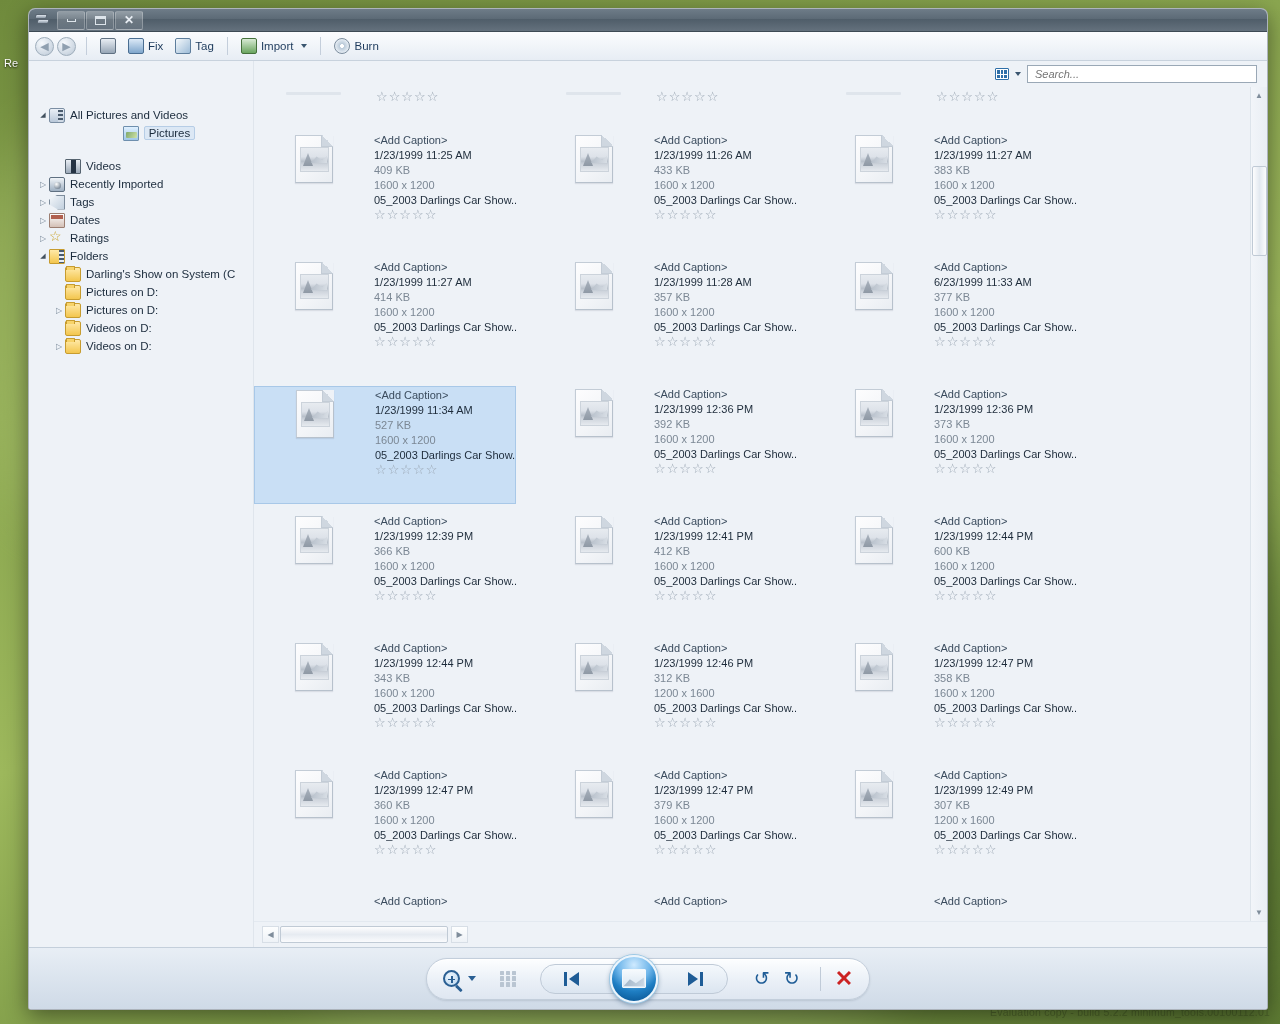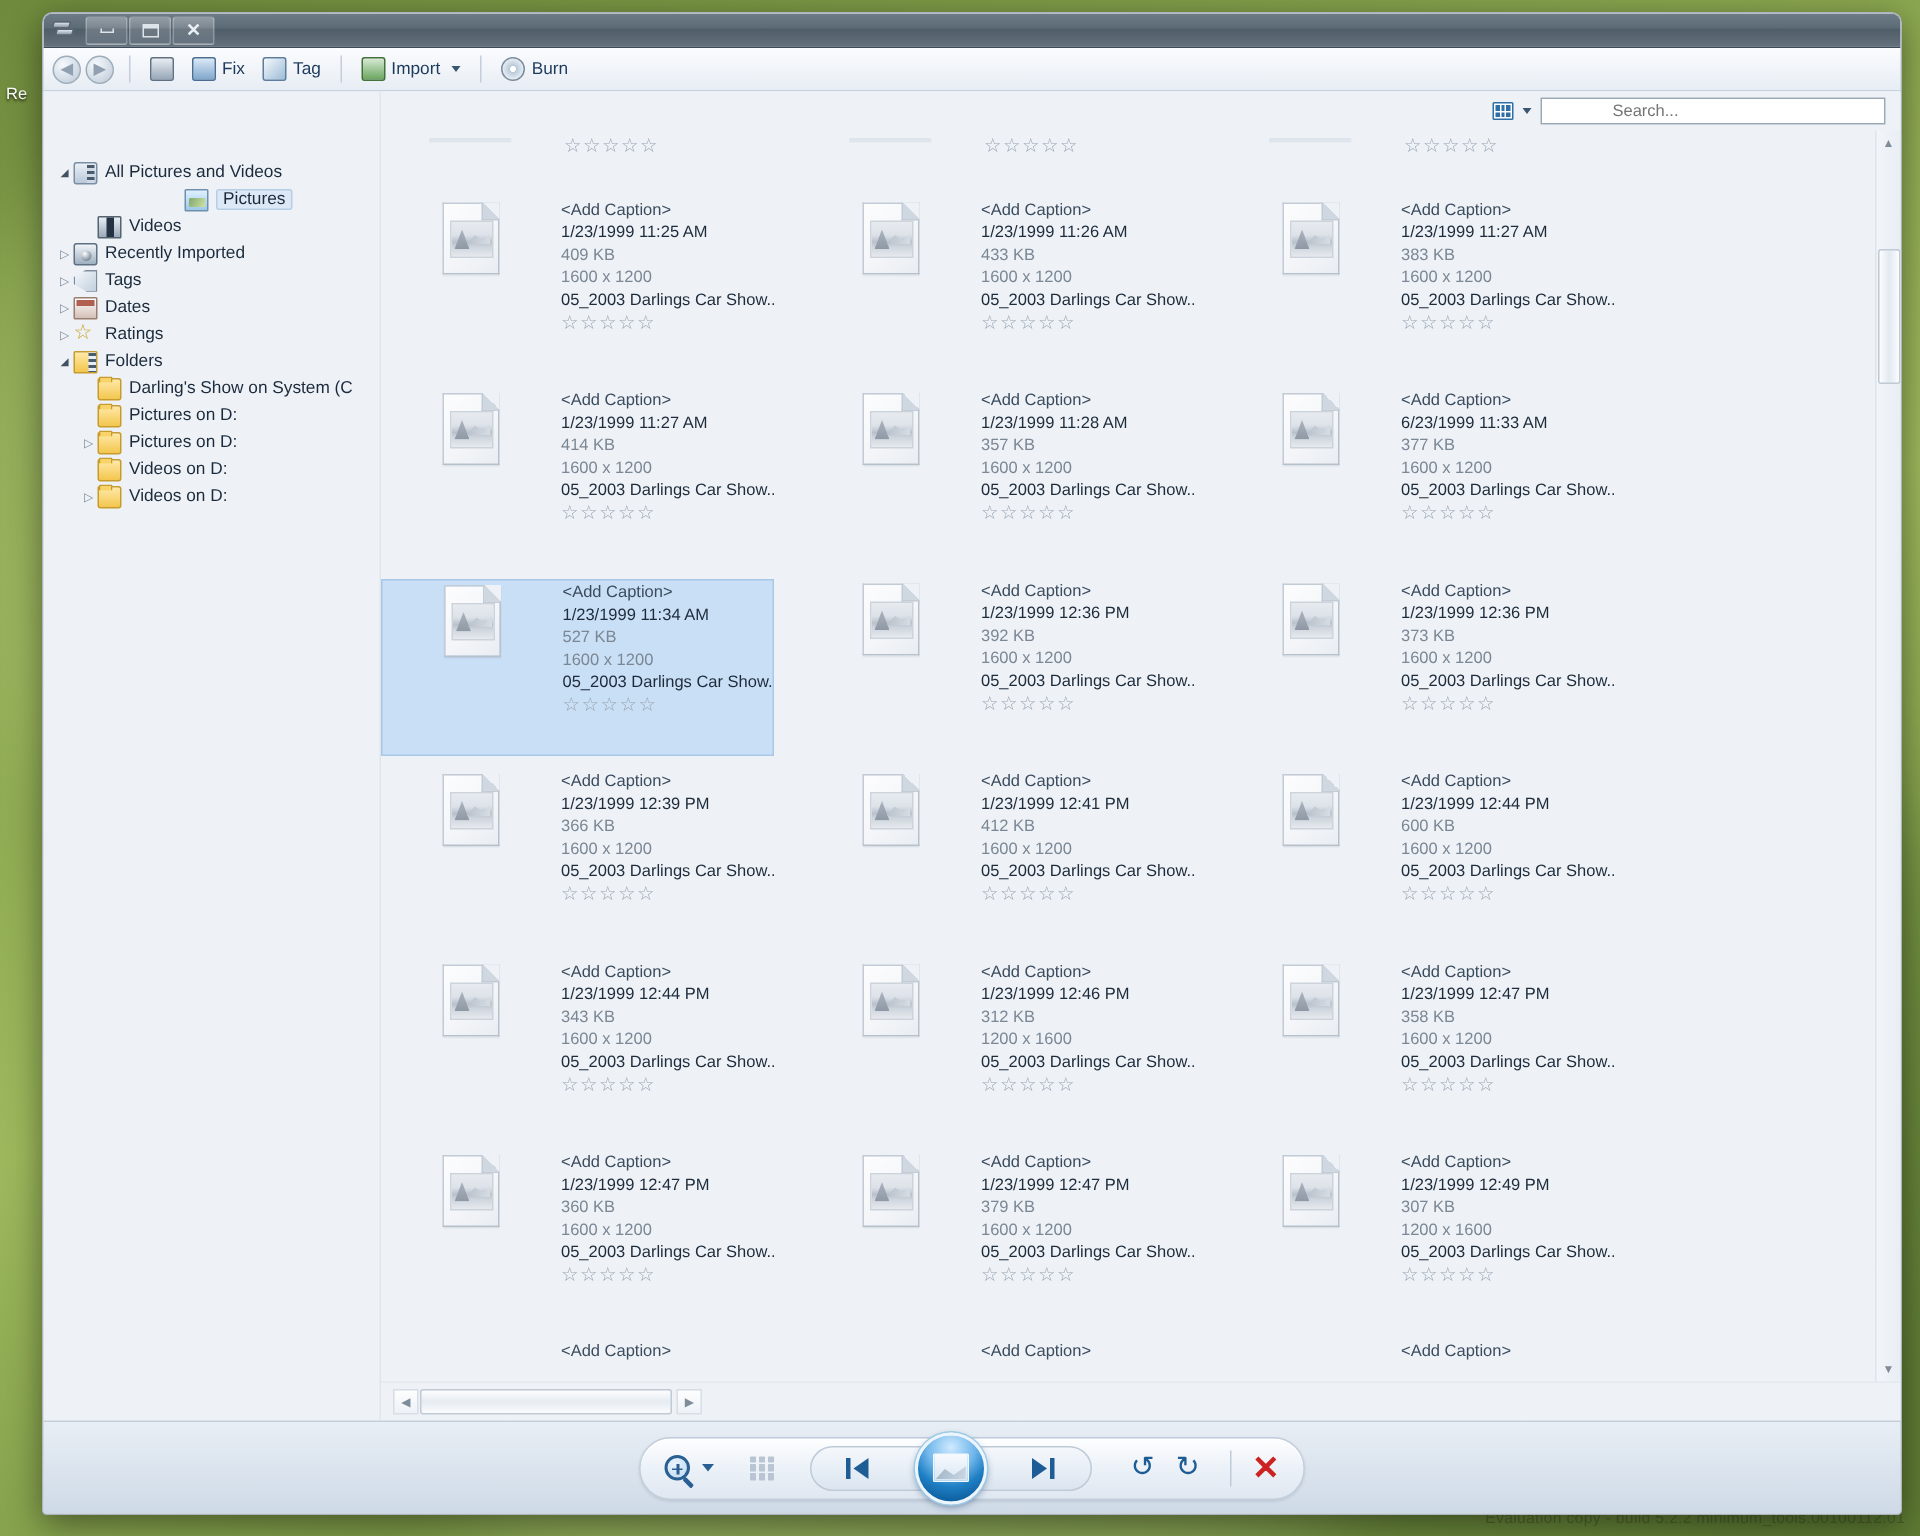--- a/index.html
+++ b/index.html
@@ -143,22 +143,22 @@
   .view-ico {
     width:14px; height:12px; background:#fff; border:1.5px solid #2f6fa8; border-radius:1px;
     display:grid; grid-template-columns:repeat(3,1fr); grid-template-rows:repeat(2,1fr); gap:1px; padding:1px;
   }
   .view-ico i { background:#2f6fa8; display:block; }
   .searchbox {
     width:230px; height:18px; background:#fff; border:1px solid #9aa8b6;
     display:flex; align-items:center; padding:0 5px;
   }
   .searchbox input {
-    border:none; outline:none; width:100%; font-size:11px; 
-    color:#6f7d8b; font-family:"Liberation Sans", sans-serif; background:transparent;margin-left:40px;
+    border:none; outline:none; width:100%; font-size:11px; font-style:italic;
+    color:#6f7d8b; font-family:"Liberation Sans", sans-serif; background:transparent;
   }
   .grid-scroll { flex:1 1 auto; display:flex; min-height:0; }
   .grid-area { flex:1 1 auto; position:relative; overflow:hidden; min-width:0; }
 
   .vscroll {
     width:17px; flex:0 0 17px; background:linear-gradient(90deg,#f2f5f9,#e9eef4);
     border-left:1px solid #dde4eb; display:flex; flex-direction:column; align-items:center;
   }
   .sc-arrow { width:17px; height:17px; display:flex; align-items:center; justify-content:center;
      color:#7f8d9b; font-size:8px; }
@@ -334,21 +334,21 @@
         <div class="tree-row" style="padding-left: 0px; margin-top: 39px;">
           <span class="tw open"></span>
           <span class="tri-ico ic-gallery"></span>
           <span>All Pictures and Videos</span>
         </div>
         <div class="tree-row" style="padding-left: 16px; justify-content: center;">
           <span class="tw"></span>
           <span class="tri-ico ic-pic"></span>
           <span class="lbl-sel">Pictures</span>
         </div>
-        <div class="tree-row" style="padding-left: 16px;">
+        <div class="tree-row" style="padding-left: 16px; margin-top: 15px;">
           <span class="tw"></span>
           <span class="tri-ico ic-vid"></span>
           <span>Videos</span>
         </div>
         <div class="tree-row" style="padding-left: 0px;">
           <span class="tw closed"></span>
           <span class="tri-ico ic-cam"></span>
           <span>Recently Imported</span>
         </div>
         <div class="tree-row" style="padding-left: 0px;">

